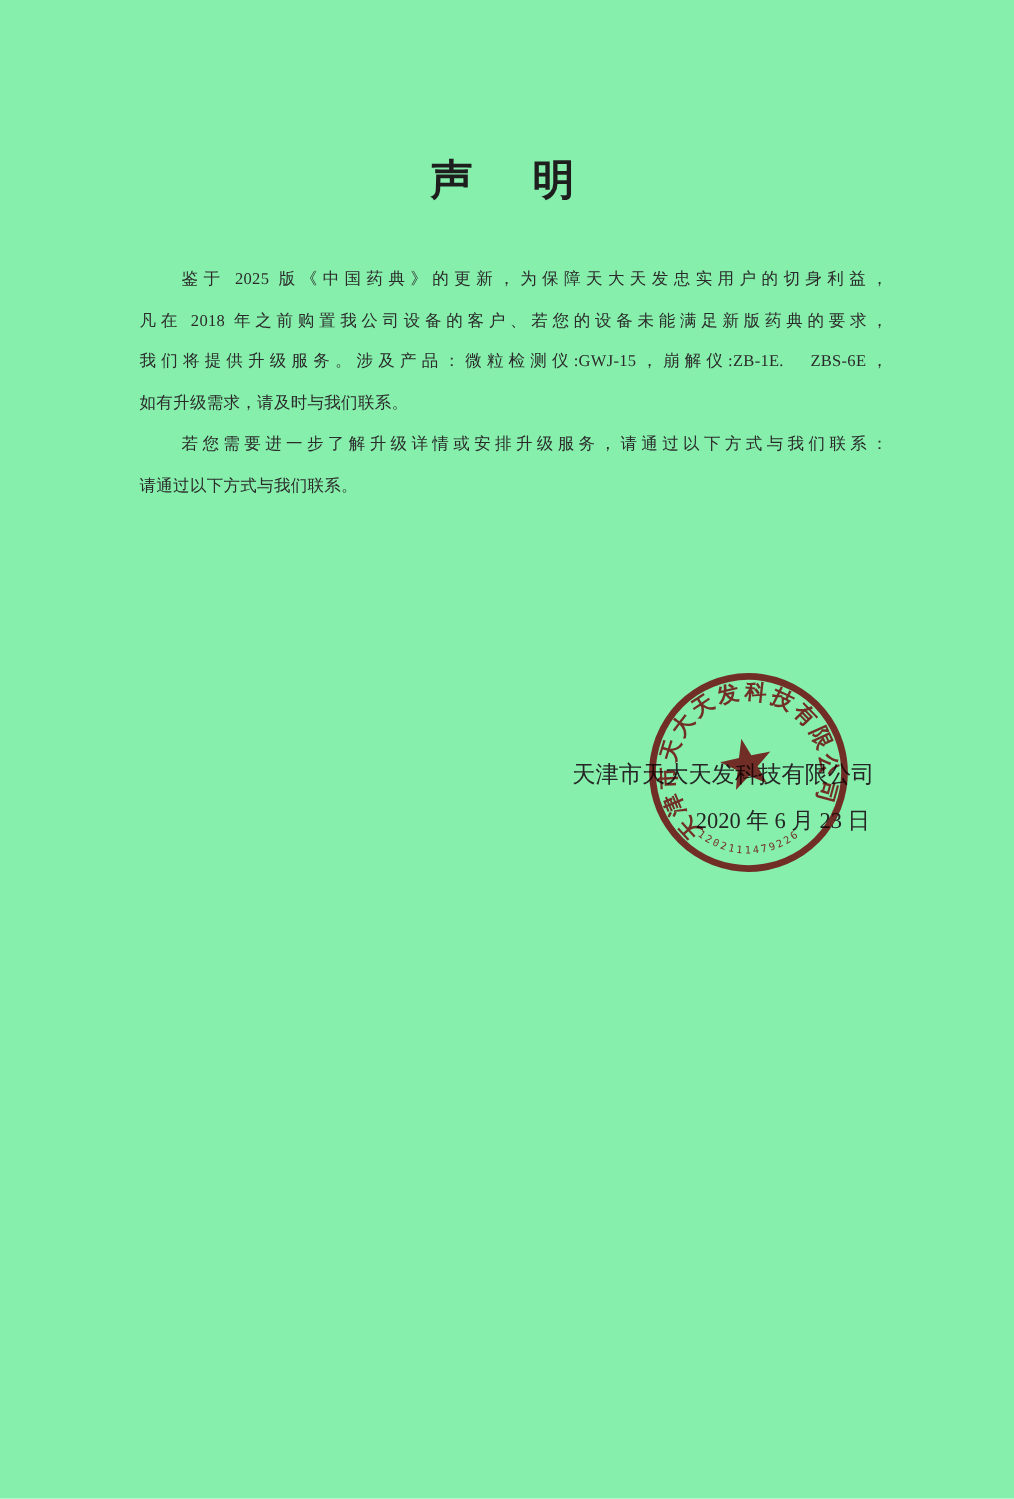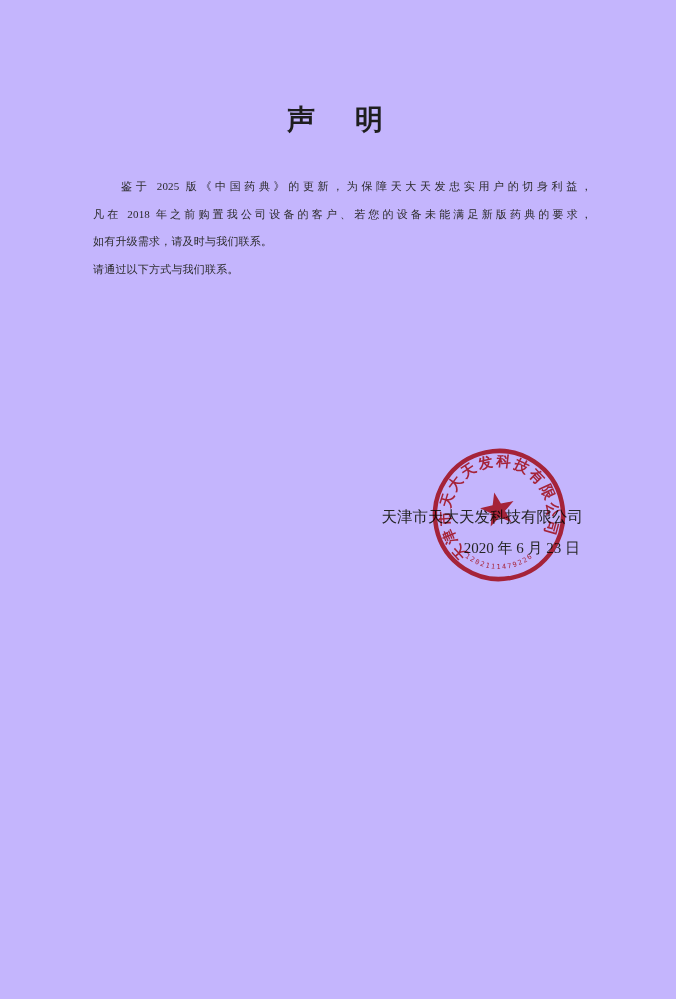--- a/index.html
+++ b/index.html
@@ -1,19 +1,19 @@
 <!DOCTYPE html>
 <html><head>
 <meta charset="utf-8">
 <style>
   html,body{margin:0;padding:0;}
   .page{
     position:relative;
     width:676px;height:999px;
-    background:#c4b5fd;
+    background:#86efac;
     overflow:hidden;
     font-family:"Liberation Serif","DejaVu Serif",serif;
     color:#2b2b2b;
   }
   .doc-title{
     position:absolute;
     top:101px;left:0;right:0;
     text-align:center;
     font-size:28px;
     font-weight:bold;
@@ -78,21 +78,23 @@
 </head>
 <body>
 
 <div class="page">
 
   <h1 class="doc-title">声　明</h1>
 
   <div class="doc-body">
     <p class="line indent justify">鉴于 2025 版《中国药典》的更新，为保障天大天发忠实用户的切身利益，</p>
     <p class="line justify">凡在 2018 年之前购置我公司设备的客户、若您的设备未能满足新版药典的要求，</p>
+    <p class="line justify">我们将提供升级服务。涉及产品：微粒检测仪:GWJ-15，崩解仪:ZB-1E.　ZBS-6E，</p>
     <p class="line">如有升级需求，请及时与我们联系。</p>
+    <p class="line indent justify">若您需要进一步了解升级详情或安排升级服务，请通过以下方式与我们联系：</p>
     <p class="line">请通过以下方式与我们联系。</p>
   </div>
 
   <div class="signature">
     <p class="company">天津市天大天发科技有限公司</p>
     <p class="date">2020 年 6 月 23 日</p>
   </div>
 
   <svg class="seal" viewBox="0 0 140 140" aria-hidden="true">
     <defs>

